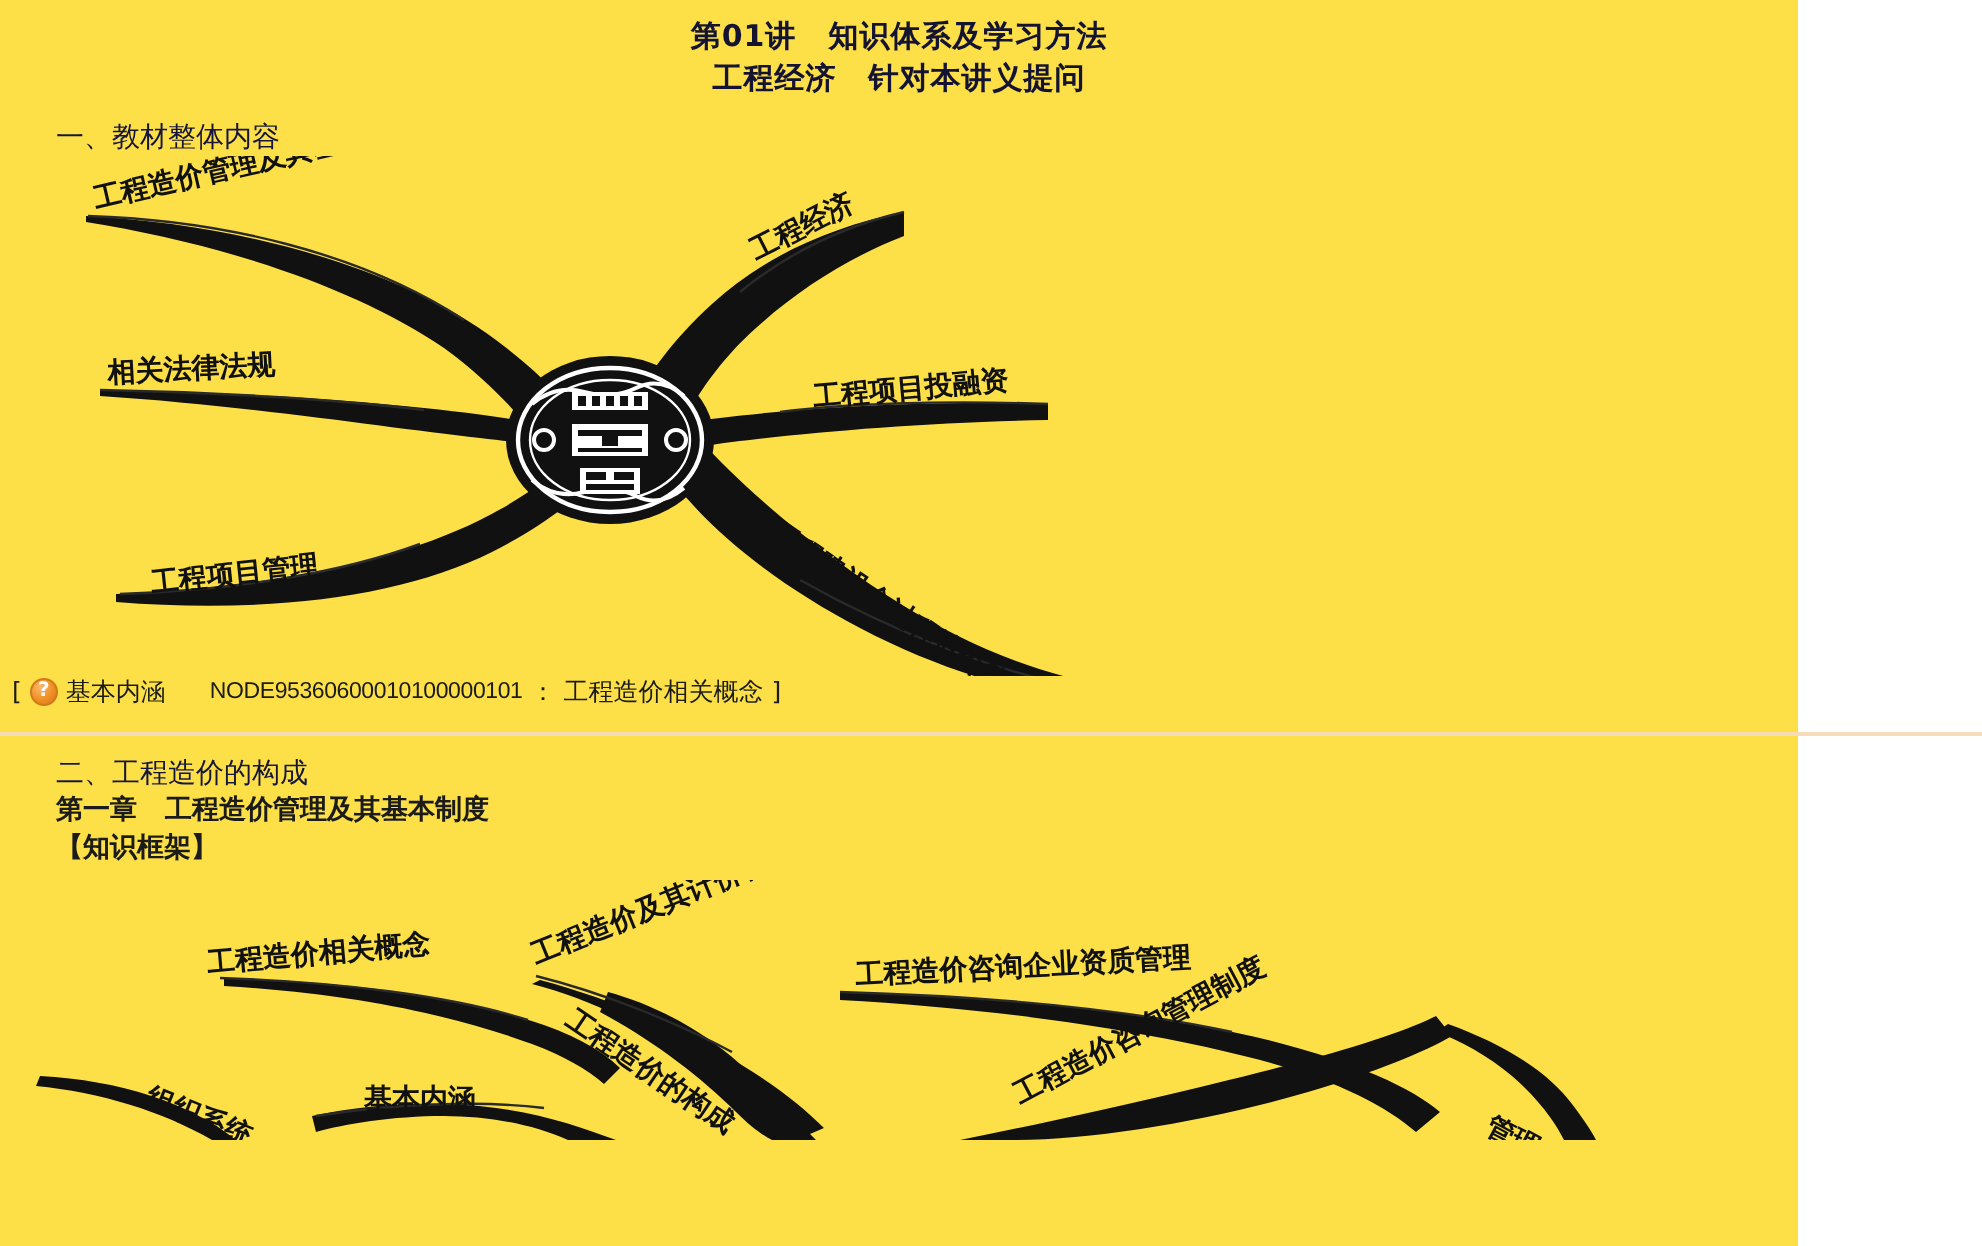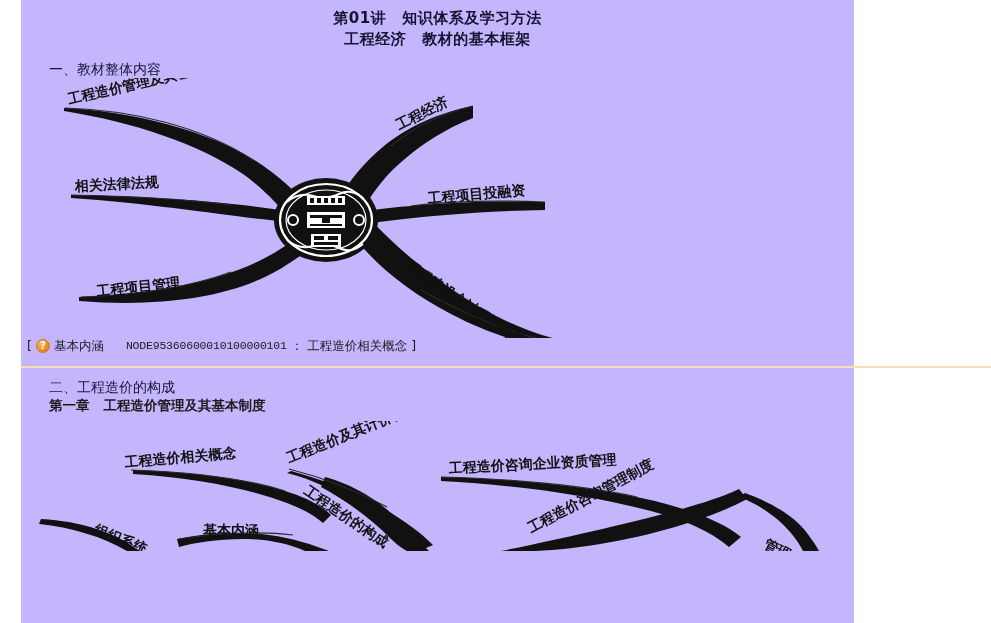--- a/index.html
+++ b/index.html
@@ -10,24 +10,23 @@
   body {
     width: 991px;
     height: 623px;
     overflow: hidden;
     font-family: "DejaVu Sans", "Liberation Sans", sans-serif;
     color: #1a1a2e;
     position: relative;
   }
   .page {
     position: relative;
-    width: 833px;
+    width: 899px;
     height: 623px;
-    background: #c4b5fd;
-    margin-left: 21px;
+    background: #fde047;
   }
 
   
   .doc-header {
     padding-top: 8px;
     text-align: center;
   }
   .doc-header .title-line {
     font-size: 15px;
     font-weight: bold;
@@ -95,21 +94,21 @@
     display: inline-flex;
     align-items: center;
     justify-content: center;
     color: #ffffff;
     font-size: 10px;
     font-weight: bold;
     line-height: 1;
     box-sizing: border-box;
   }
   .note-code {
-    font-family: Liberation Mono, monospace;
+    font-family: Liberation Sans, sans-serif;
     font-size: 11.5px;
     letter-spacing: -0.2px;
     padding-left: 18px;
   }
 
   
   .divider {
     height: 0;
     border-top: 2px solid #f7dcba;
     margin: 12px 0 0 0;
@@ -122,21 +121,21 @@
 </head>
 <body>
 
 <div class="page">
 
   <div class="doc-header">
     <div class="title-line">
       <span>第01讲</span><span class="gap"></span><span>知识体系及学习方法</span>
     </div>
     <div class="title-line">
-      <span>工程经济</span><span class="gap"></span><span>教材的基本框架</span>
+      <span>工程经济</span><span class="gap"></span><span>针对本讲义提问</span>
     </div>
   </div>
 
   <div class="spacer-a"></div>
 
   <div class="section-heading">一、教材整体内容</div>
 
   <div class="mindmap">
     <svg width="991" height="260" viewBox="0 0 991 260" xmlns="http://www.w3.org/2000/svg">
 
@@ -212,20 +211,21 @@
   </div>
 
   <div class="divider"></div>
 
   <div class="spacer-a"></div>
 
   <div class="section-heading">二、工程造价的构成</div>
   <div class="plain-line">
     <span>第一章</span><span class="gap"></span><span>工程造价管理及其基本制度</span>
   </div>
+  <div class="plain-line">【知识框架】</div>
 
   <div class="spacer-b"></div>
 
   <div class="mindmap">
     <svg width="991" height="130" viewBox="0 0 991 130" xmlns="http://www.w3.org/2000/svg">
 
       <path fill="#111111" stroke="none" d="M 112,49 C 180,51 238,60 276,74 C 294,81 304,88 310,94
            L 302,102 C 294,95 282,88 266,82 C 228,68 178,57 112,53 Z"></path>
 
       <path fill="#111111" stroke="none" d="M 18,103 C 50,106 82,116 106,130

